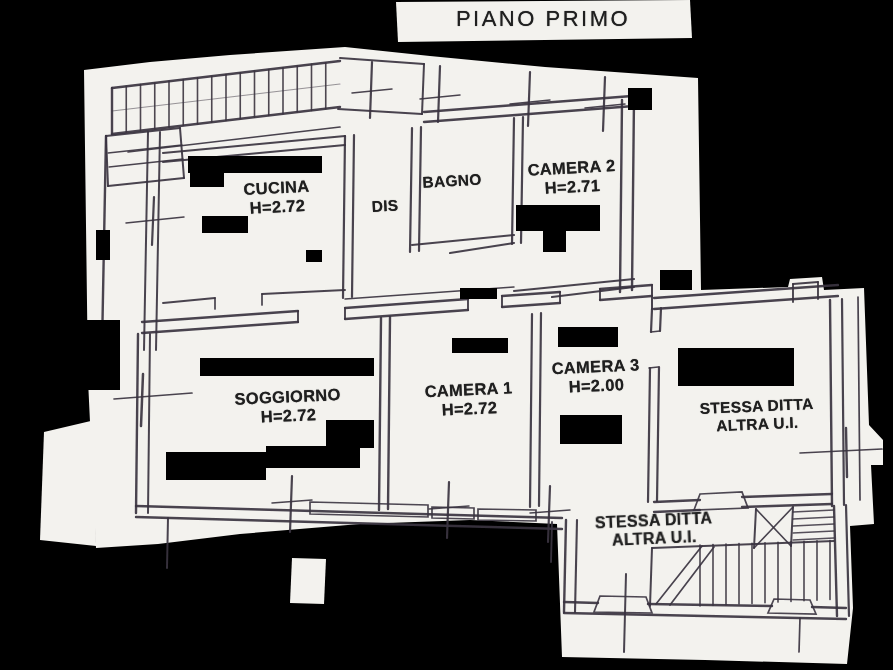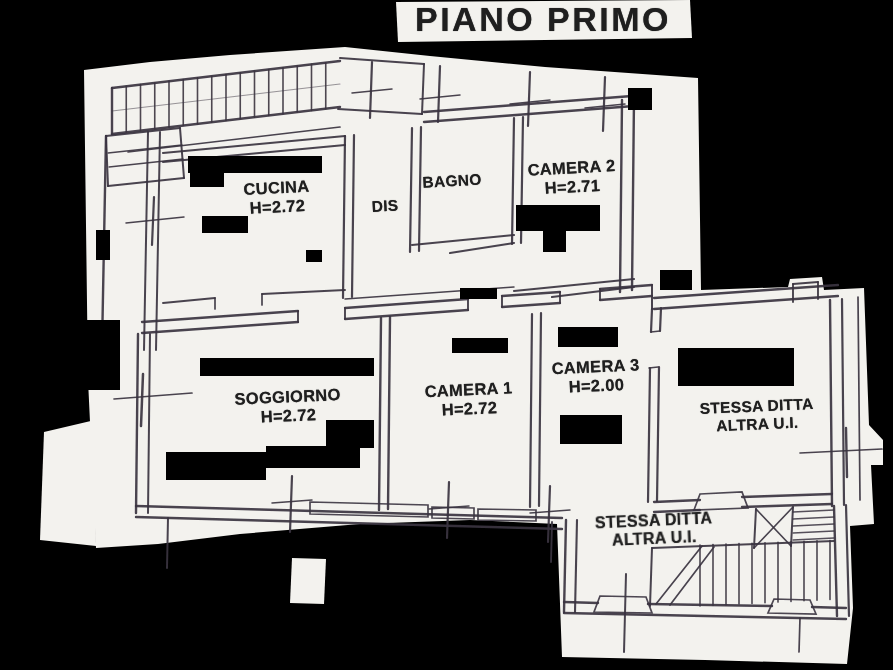--- a/index.html
+++ b/index.html
@@ -1,20 +1,20 @@
 <!DOCTYPE html>
 <html style="--bg: #000000; --ink: #1f1f1f;"><head>
 <meta charset="utf-8">
 <style>
   html,body{margin:0;padding:0;background:#000;}
   .stage{position:relative;width:893px;height:670px;background:var(--bg,#000);overflow:hidden;
          font-family:"Liberation Sans",sans-serif;}
   svg{position:absolute;left:0;top:0;}
   .title{position:absolute;left:543px;top:19px;transform:translate(-50%,-50%);
-         font-size:34px;font-weight:700;letter-spacing:2.5px;color:var(--ink,#1f1f1f);
+         font-size:22px;font-weight:400;letter-spacing:2.5px;color:var(--ink,#1f1f1f);
          white-space:nowrap;text-shadow:0 0 .8px rgba(25,25,25,.85);}
   .rl{position:absolute;transform:translate(-50%,-50%) rotate(var(--r,-2.5deg));
       display:flex;flex-direction:column;align-items:center;line-height:1.13;
       font-weight:700;color:var(--ink,#1f1f1f);white-space:nowrap;letter-spacing:.3px;
       font-size:var(--fs,16.5px);text-shadow:0 0 .7px rgba(25,25,25,.8);}
 </style>
 </head>
 <body>
 
 <div class="stage">

